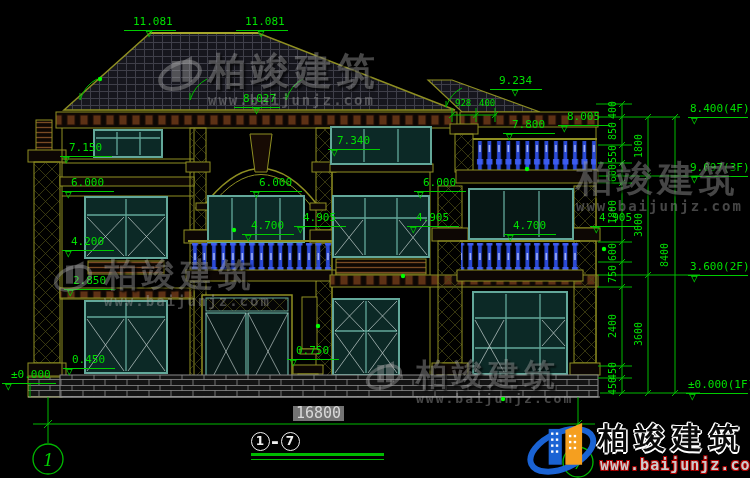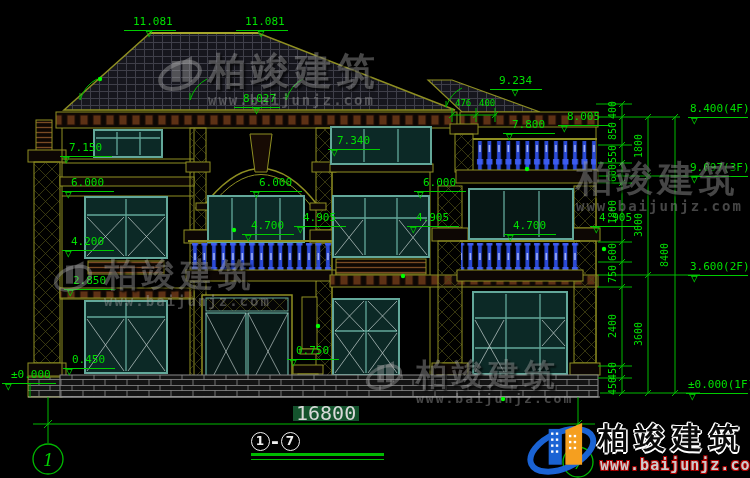--- a/index.html
+++ b/index.html
@@ -4,21 +4,21 @@
 <style>
   html,body{margin:0;padding:0;background:#000;}
   #stage{position:relative;width:750px;height:478px;background:#000;overflow:hidden;
          font-family:"DejaVu Sans",sans-serif;}
   #stage svg.draw{position:absolute;left:0;top:0;}
 
   
   .lbl{position:absolute;color:#00e000;font:11px "DejaVu Sans Mono",monospace;
        white-space:nowrap;line-height:11px;}
   .lbl.small{font-size:9px;line-height:9px;}
-  .lbl.white{color:#d9d9d9;font-size:20px;line-height:15px;background:#14532d;padding:0 3px;}
+  .lbl.white{color:#d9d9d9;font-size:15px;line-height:15px;background:#737373;padding:0 3px;}
 
   
   .elev{position:absolute;height:14px;border-bottom:1px solid #00cc00;color:#00e000;
         font:11px "DejaVu Sans Mono",monospace;}
   .elev .ev{position:absolute;bottom:2px;left:9px;white-space:nowrap;text-align:right;}
   .elev .tri{position:absolute;left:3px;top:12px;font-size:11px;line-height:11px;color:#00cc00;}
   .elev.tc .tri{left:42%;}
   .elev.wide{width:52px;}
 
   
@@ -374,21 +374,21 @@
     </div>
   <div class="elev" style="left:688px;top:261px;width:60px">
     <span class="ev" style="left:2px">3.600(2F)</span>
       <span class="tri">▽</span>
     </div>
   <div class="elev" style="left:686px;top:379px;width:62px">
     <span class="ev" style="left:2px">±0.000(1F)</span>
       <span class="tri">▽</span>
     </div>
 
-  <span class="lbl small" style="left:455px;top:99px">476</span>
+  <span class="lbl small" style="left:455px;top:99px">928</span>
   <span class="lbl small" style="left:479px;top:99px">400</span>
 
   <span class="vdim" style="left:612px;top:110px">400</span>
   <span class="vdim" style="left:612px;top:131px">850</span>
   <span class="vdim" style="left:612px;top:154px">550</span>
   <span class="vdim" style="left:612px;top:173px">600</span>
   <span class="vdim" style="left:612px;top:212px">1800</span>
   <span class="vdim" style="left:612px;top:252px">600</span>
   <span class="vdim" style="left:612px;top:274px">750</span>
   <span class="vdim" style="left:612px;top:326px">2400</span>

